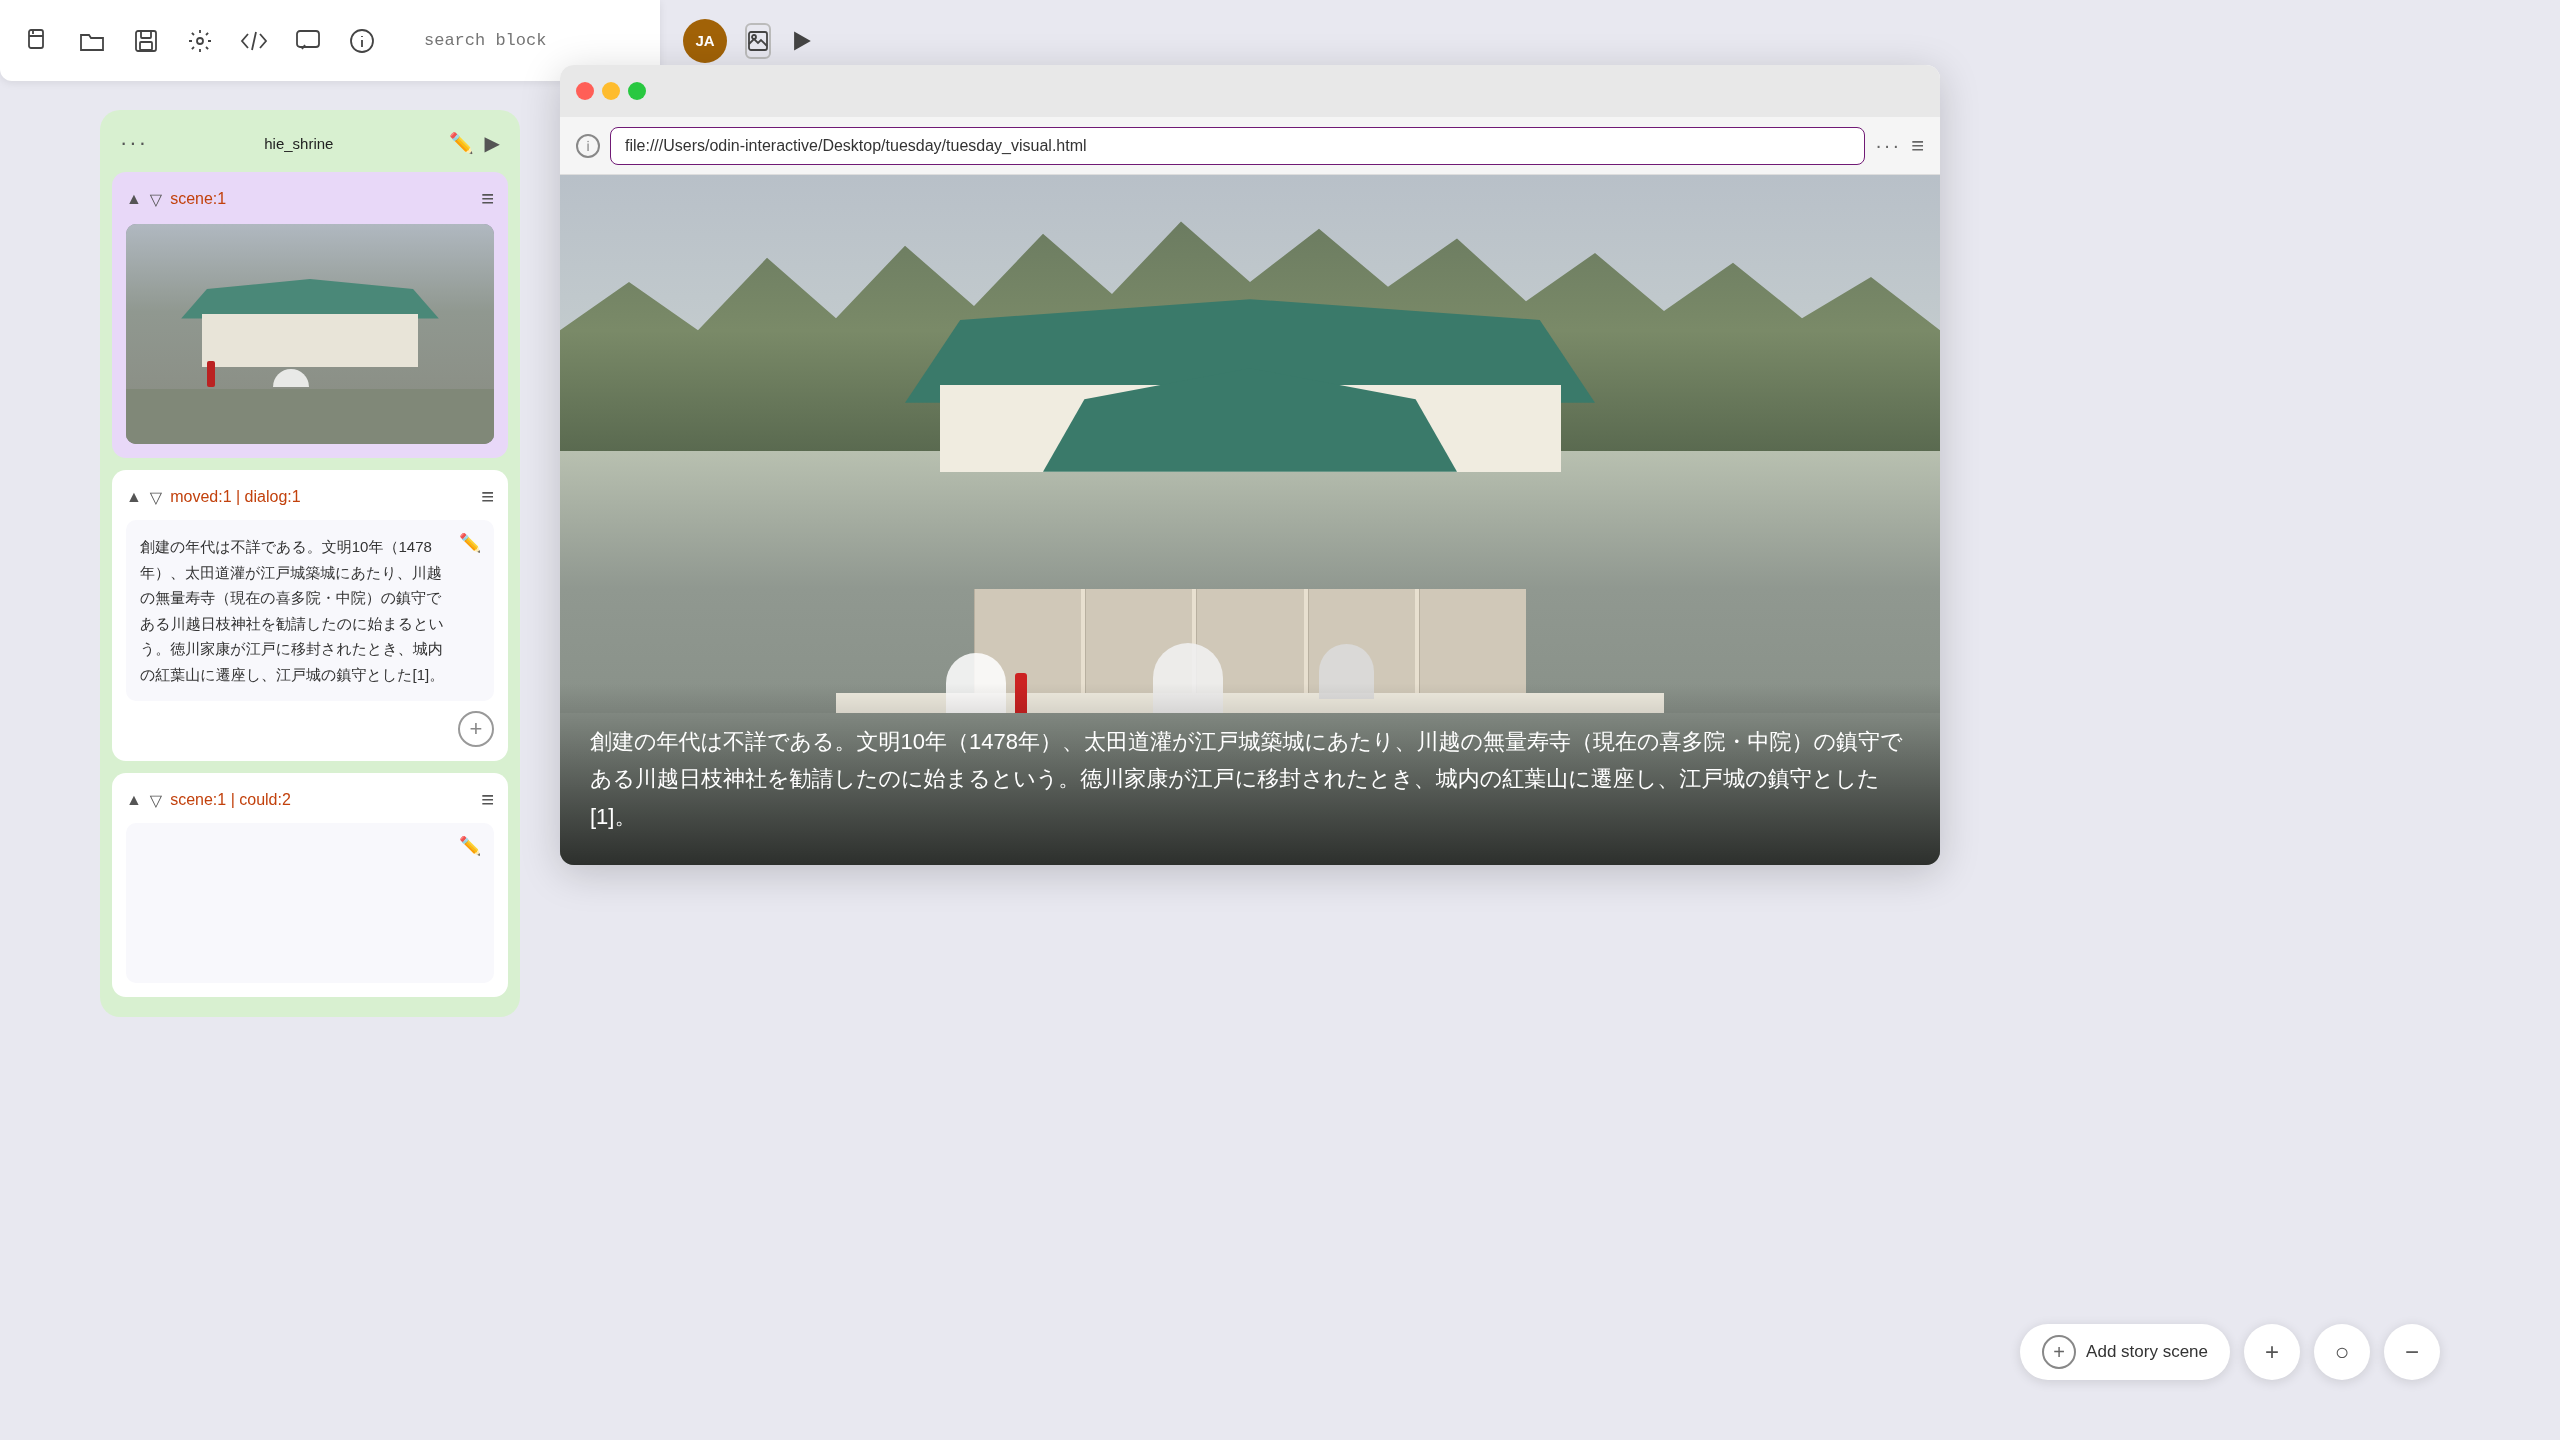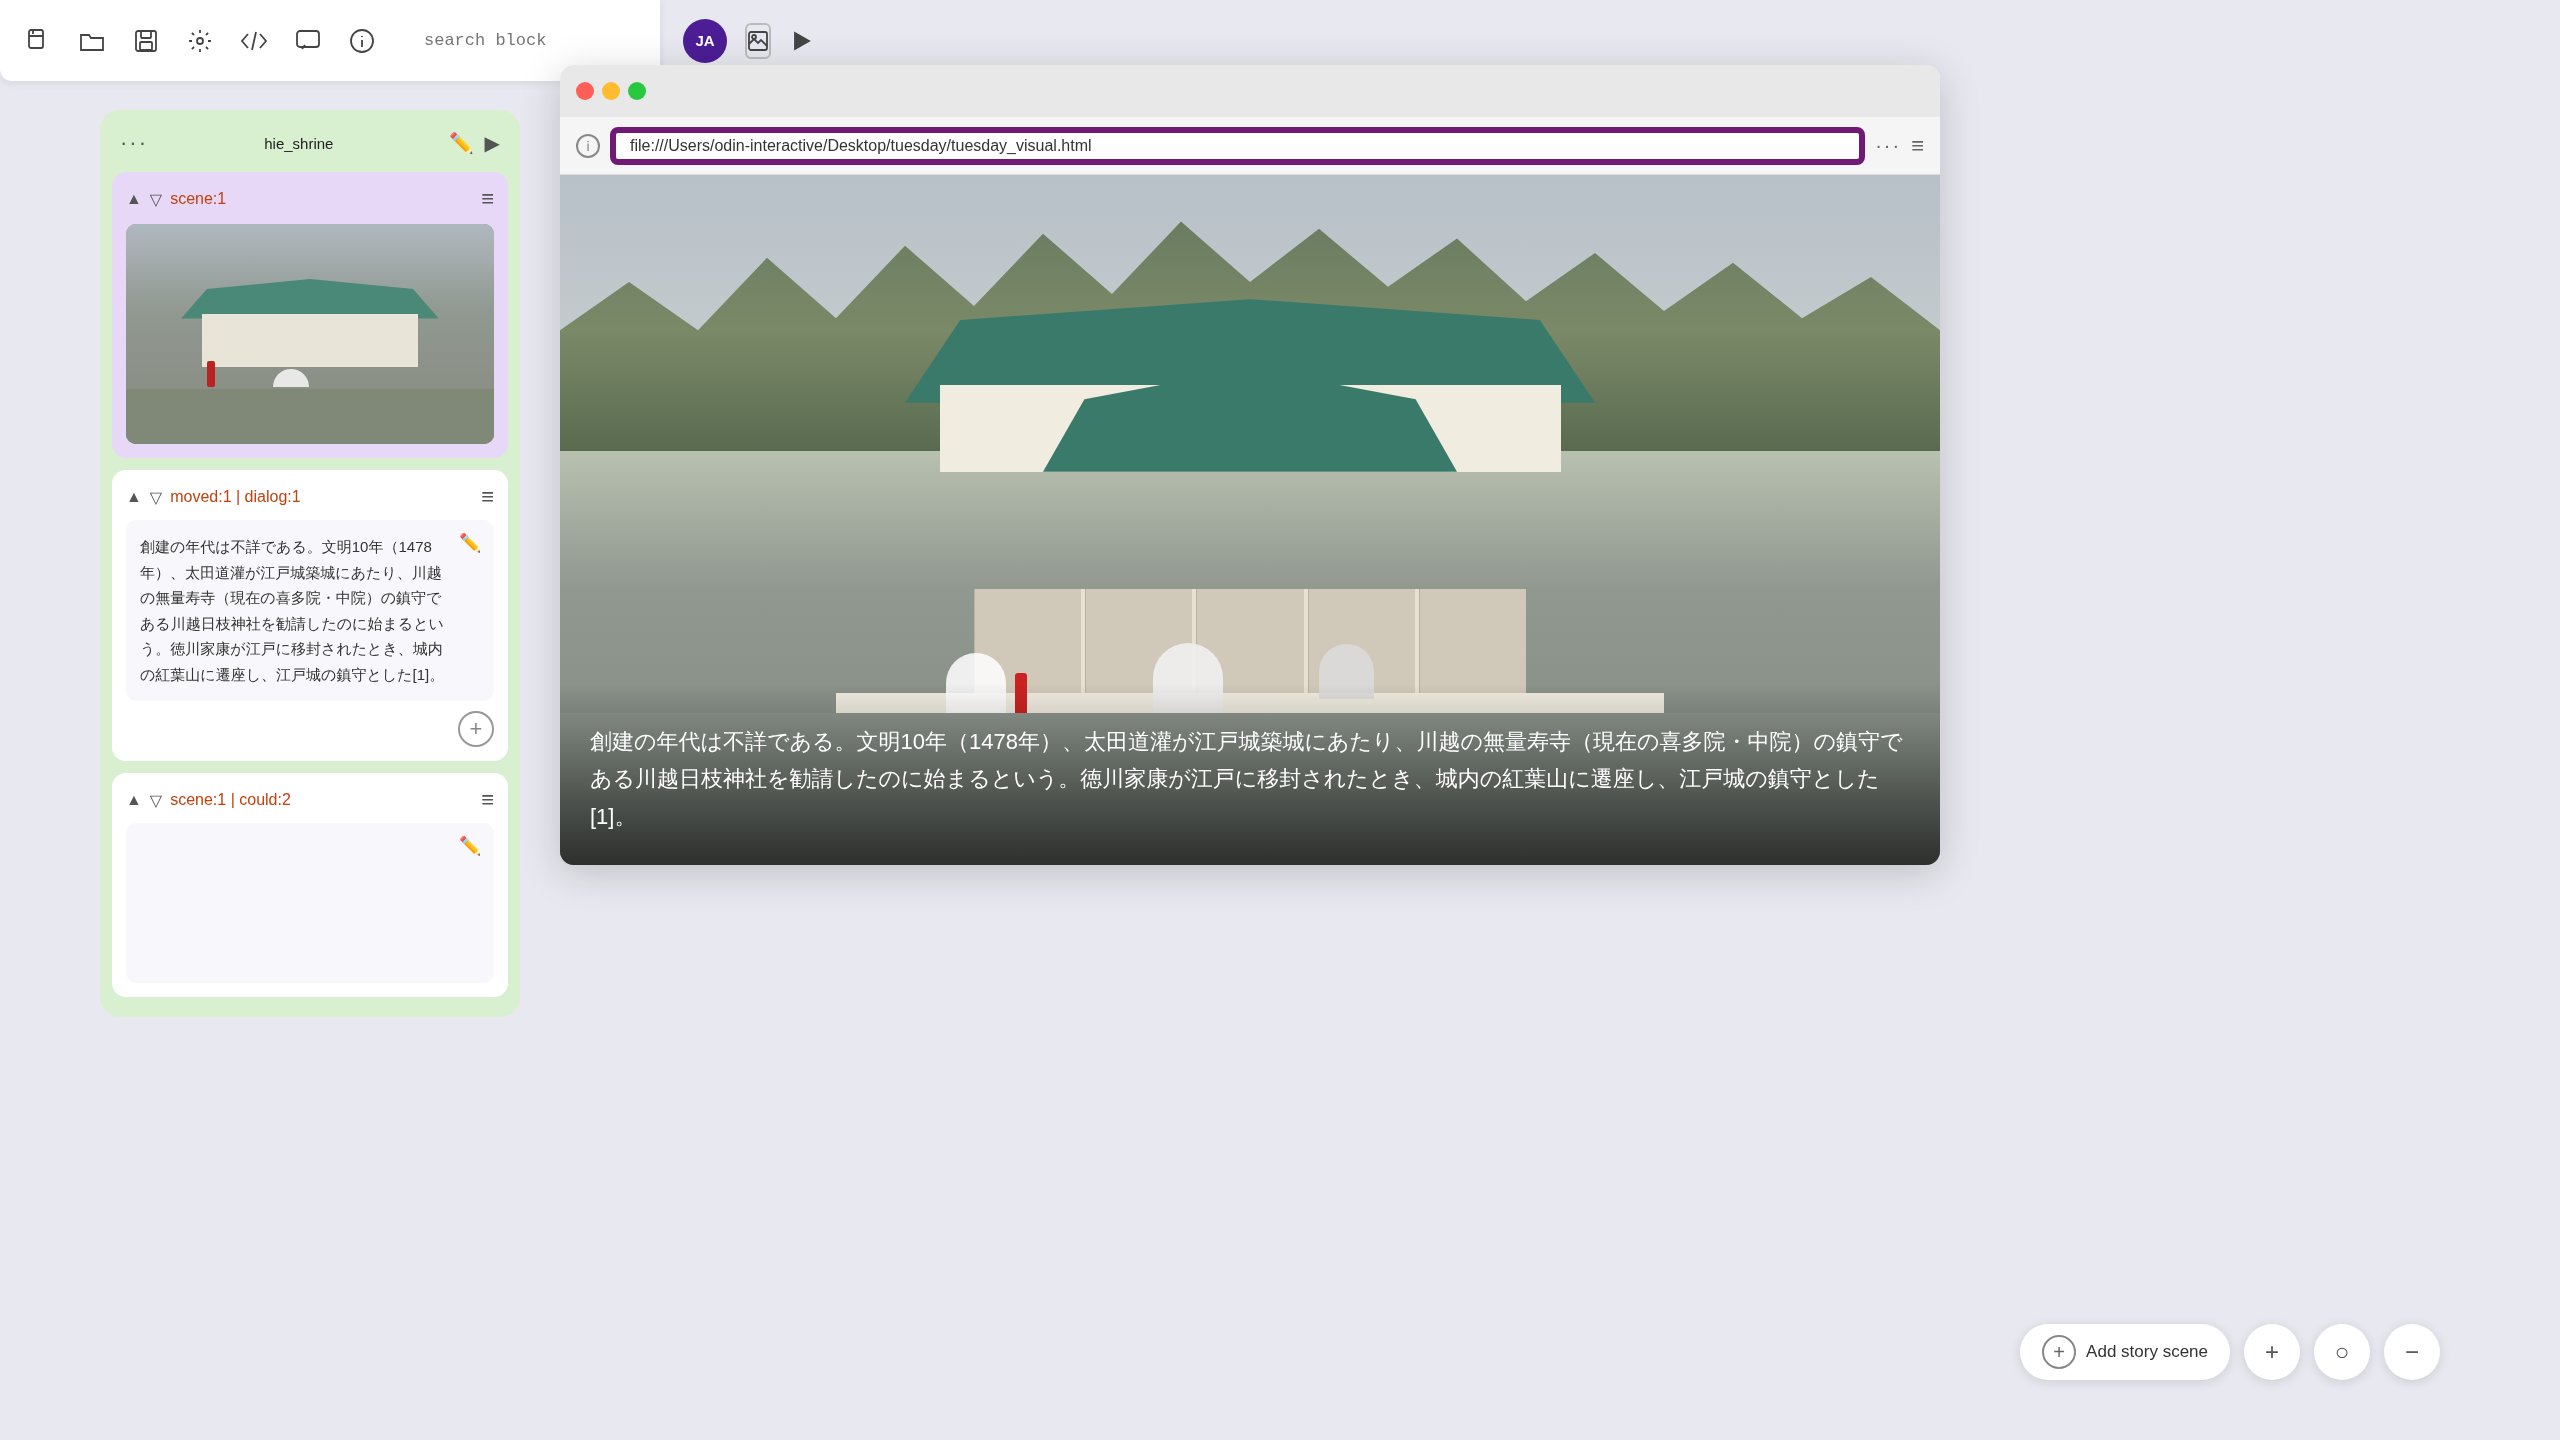--- a/index.html
+++ b/index.html
@@ -45,21 +45,21 @@
       border: none;
       outline: none;
       font-size: 17px;
       color: #888;
       background: transparent;
       font-family: Liberation Mono, monospace;
     }
     .toolbar-ja {
       width: 44px; height: 44px;
       border-radius: 50%;
-      background: #4c1d95;
+      background: #a16207;
       color: #fff;
       display: flex; align-items: center; justify-content: center;
       font-size: 15px;
       font-weight: 600;
       flex-shrink: 0;
     }
     .toolbar-icon-img {
       width: 36px; height: 36px;
       border: 2px solid #bbb;
       border-radius: 6px;
@@ -251,21 +251,21 @@
       display: flex; align-items: center; justify-content: center;
       font-size: 14px;
       color: #888;
       flex-shrink: 0;
     }
     .browser-url-bar {
       flex: 1;
       height: 38px;
       background: #fff;
       border-radius: 8px;
-      border: 6px solid #701a75;
+      border: 1px solid #701a75;
       padding: 0 14px;
       font-size: 16px;
       color: #333;
       display: flex;
       align-items: center;
     }
     .browser-more {
       font-size: 20px;
       color: #666;
       letter-spacing: 2px;

